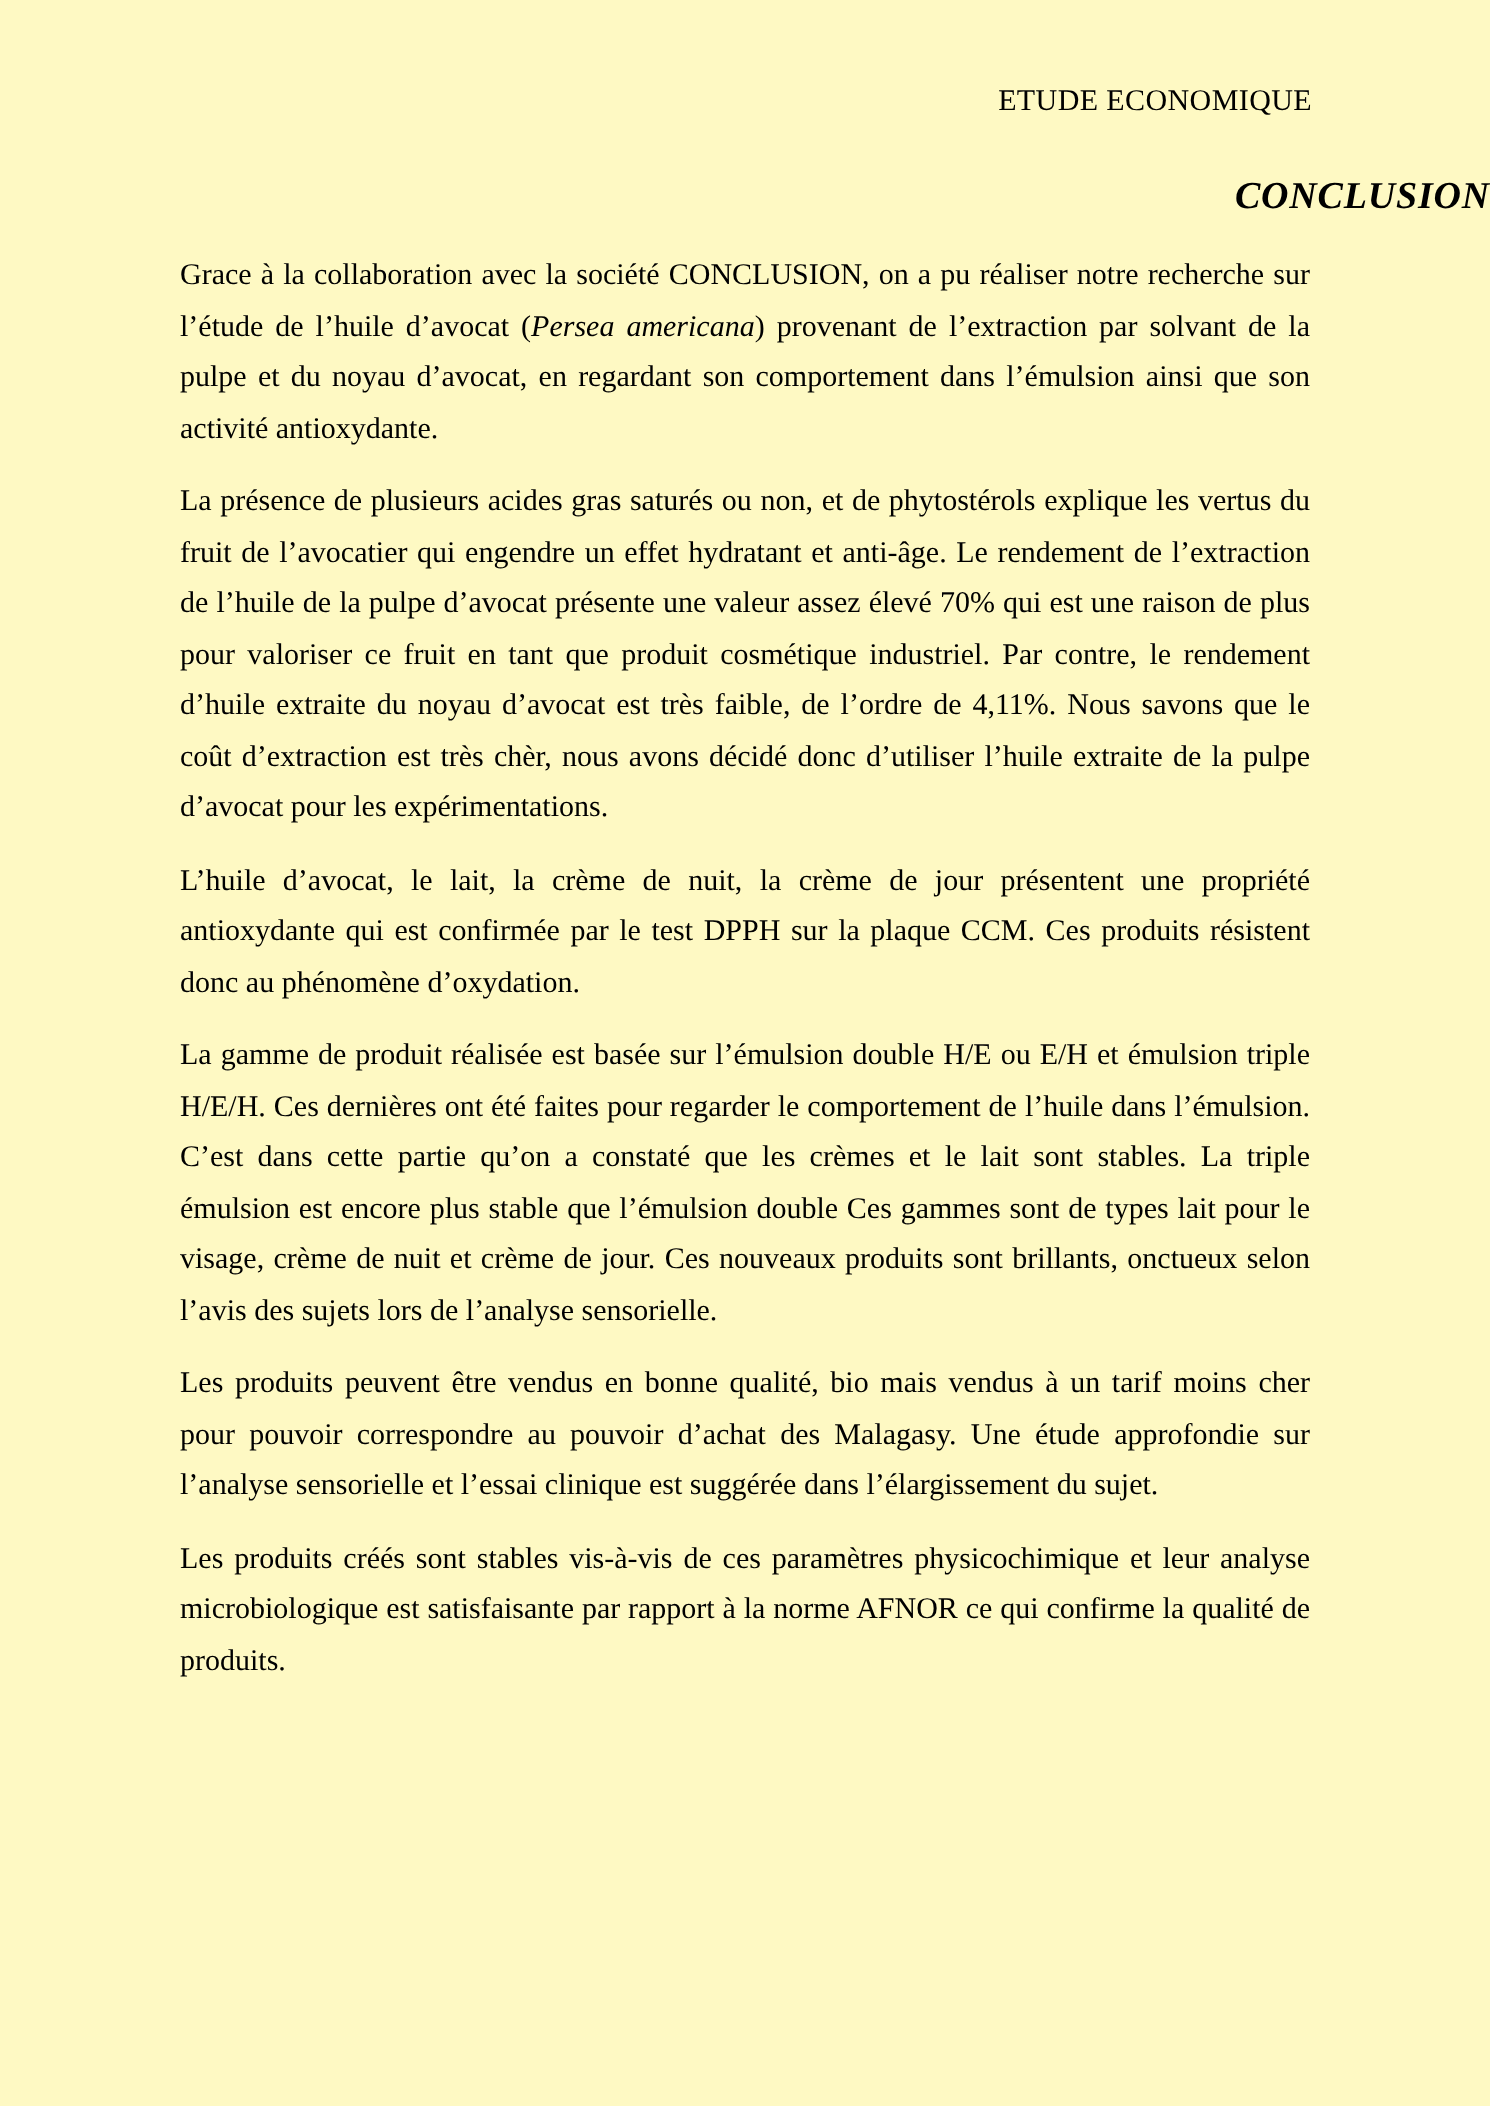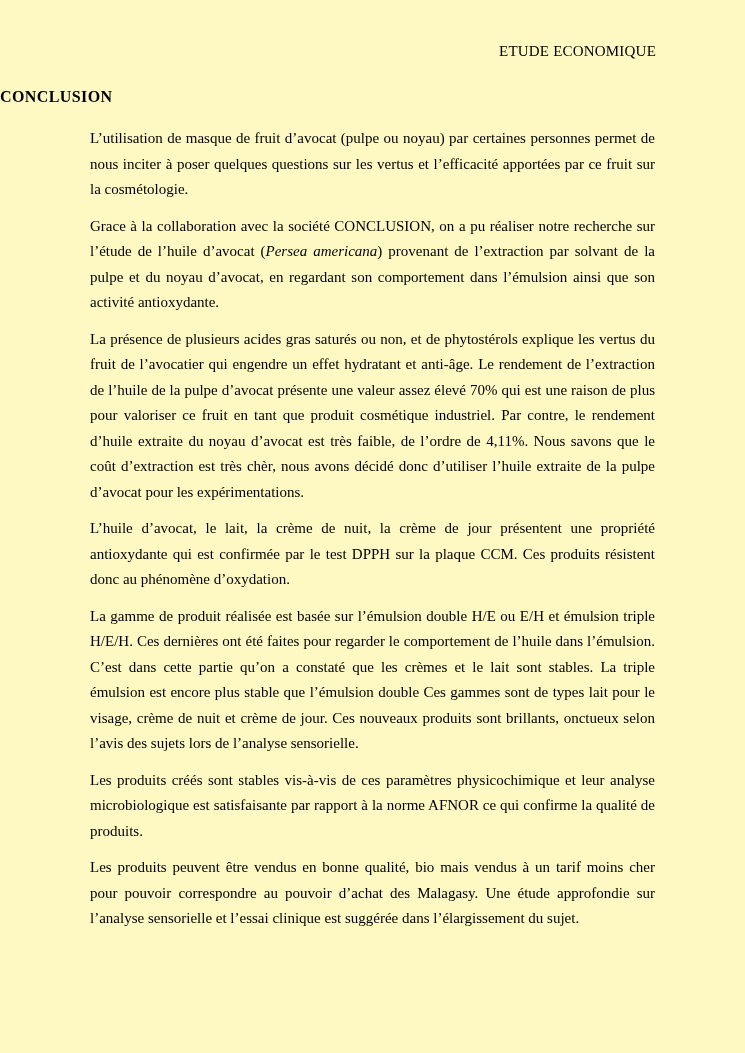--- a/index.html
+++ b/index.html
@@ -19,24 +19,25 @@
     top: 43px;
     right: 89px;
     font-size: 15px;
     letter-spacing: 0.2px;
   }
   .title {
     position: absolute;
     top: 88px;
     left: 0;
     right: 0;
-    text-align: left;
-    font-size: 16px;
+    text-align: right;
+    font-size: 19px;
     font-weight: bold;
     letter-spacing: 0.4px;
+    font-style: italic;
   }
   .content {
     position: absolute;
     top: 126px;
     left: 90px;
     right: 90px;
     font-size: 15px;
     line-height: 25.5px;
     text-align: justify;
   }
@@ -61,23 +62,22 @@
 
 <div class="page">
 
   <div class="header">
     <span>ETUDE ECONOMIQUE</span>
   </div>
 
   <h1 class="title">CONCLUSION</h1>
 
   <div class="content">
-    <p>L’utilisation de masque de fruit d’avocat (pulpe ou noyau) par certaines personnes permet de nous inciter à poser quelques questions sur les vertus et l’efficacité apportées par ce fruit sur la cosmétologie.</p>
     <p><span>Grace à la collaboration avec la société CONCLUSION, on a pu réaliser notre recherche sur l’étude de l’huile d’avocat (</span><em>Persea americana</em><span>) provenant de l’extraction par solvant de la pulpe et du noyau d’avocat, en regardant son comportement dans l’émulsion ainsi que son activité antioxydante.</span></p>
     <p>La présence de plusieurs acides gras saturés ou non, et de phytostérols explique les vertus du fruit de l’avocatier qui engendre un effet hydratant et anti-âge. Le rendement de l’extraction de l’huile de la pulpe d’avocat présente une valeur assez élevé 70% qui est une raison de plus pour valoriser ce fruit en tant que produit cosmétique industriel. Par contre, le rendement d’huile extraite du noyau d’avocat est très faible, de l’ordre de 4,11%. Nous savons que le coût d’extraction est très chèr, nous avons décidé donc d’utiliser l’huile extraite de la pulpe d’avocat pour les expérimentations.</p>
     <p>L’huile d’avocat, le lait, la crème de nuit, la crème de jour présentent une propriété antioxydante qui est confirmée par le test DPPH sur la plaque CCM. Ces produits  résistent donc au phénomène d’oxydation.</p>
     <p>La gamme de produit réalisée est basée sur l’émulsion double H/E ou E/H et émulsion triple H/E/H. Ces dernières ont été faites pour regarder le comportement de l’huile dans l’émulsion. C’est dans cette partie qu’on a constaté que les crèmes et le lait sont stables. La triple émulsion est encore plus stable que l’émulsion double Ces gammes sont de types lait pour le visage, crème de nuit et crème de jour. Ces nouveaux produits sont brillants, onctueux selon l’avis des sujets lors de l’analyse sensorielle.</p>
+    <p>Les  produits peuvent être vendus en bonne qualité, bio mais vendus à un tarif moins cher pour pouvoir correspondre  au pouvoir d’achat des Malagasy. Une étude approfondie sur l’analyse sensorielle et l’essai clinique est suggérée dans l’élargissement du sujet.</p>
     <p>Les produits créés sont stables vis-à-vis de ces paramètres physicochimique et leur analyse microbiologique est satisfaisante par rapport à la norme AFNOR ce qui confirme la qualité de produits.</p>
-    <p>Les  produits peuvent être vendus en bonne qualité, bio mais vendus à un tarif moins cher pour pouvoir correspondre  au pouvoir d’achat des Malagasy. Une étude approfondie sur l’analyse sensorielle et l’essai clinique est suggérée dans l’élargissement du sujet.</p>
   </div>
 
 
 </div>
 
 </body></html>

